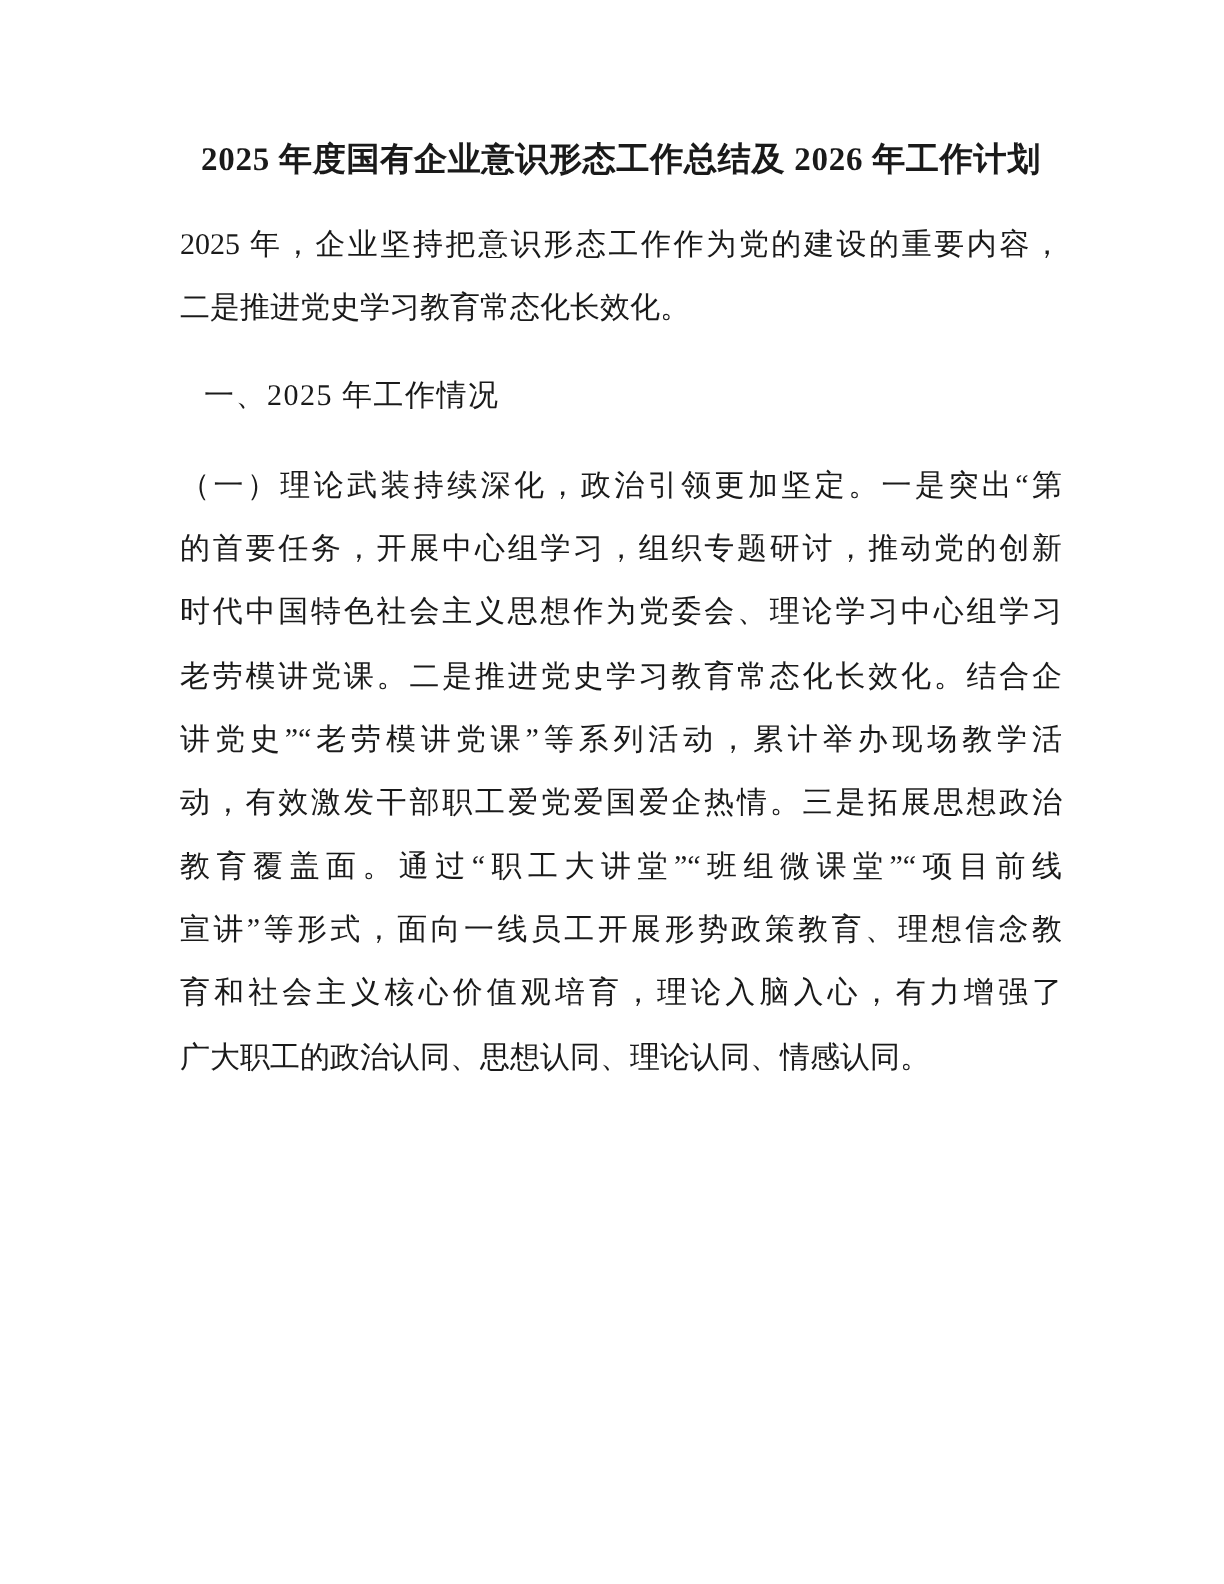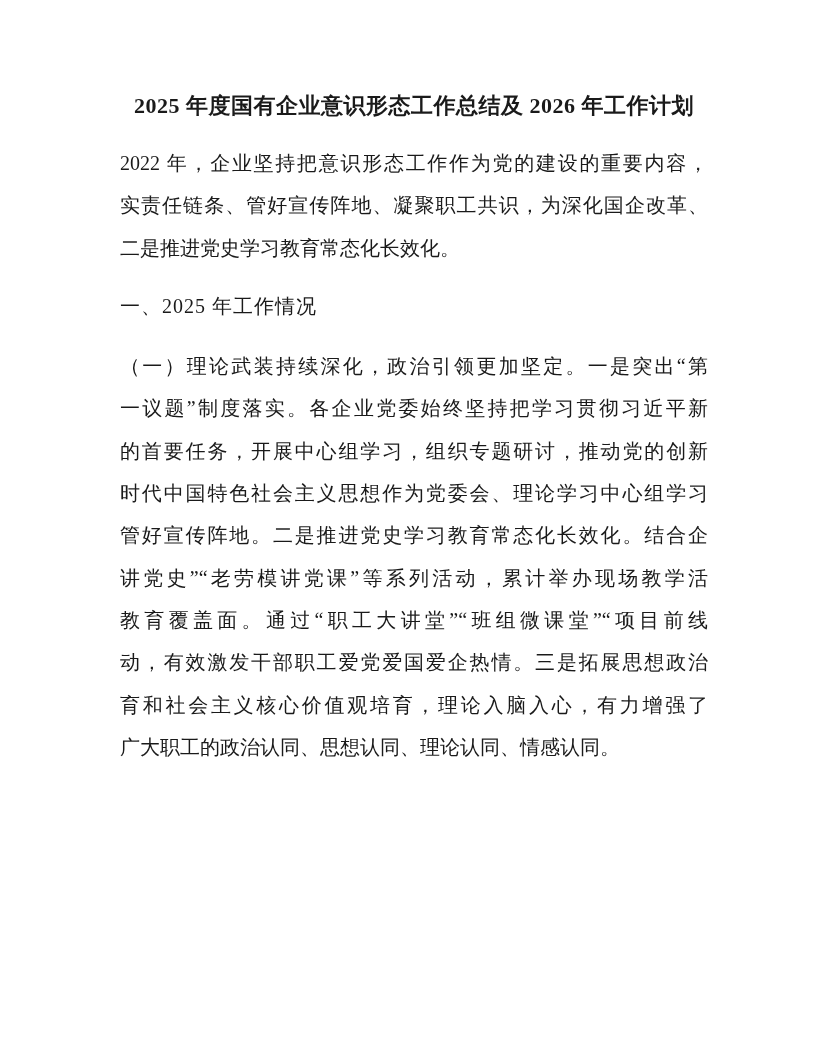--- a/index.html
+++ b/index.html
@@ -44,51 +44,50 @@
     height: 42.3px;
     text-align: justify;
     text-align-last: justify;
     text-justify: inter-character;
     overflow: hidden;
   }
   .line.last-line {
     text-align-last: left;
   }
   .section-heading {
-    margin: 0;
+    margin: 16px;
     font-size: 20px;
     font-weight: normal;
     line-height: 42.3px;
     height: 42.3px;
     letter-spacing: 1px;
   }
 </style>
 </head>
 <body>
 
 <div class="page">
   <div class="content">
 
     <h1 class="doc-title">2025 年度国有企业意识形态工作总结及 2026 年工作计划</h1>
 
     <div class="para">
-      <div class="line">2022 年，企业坚持把意识形态工作作为党的建设的重要内容，</div>
-      <div class="line">实责任链条、管好宣传阵地、凝聚职工共识，为深化国企改革、</div>
+      <div class="line">2025 年，企业坚持把意识形态工作作为党的建设的重要内容，</div>
       <div class="line last-line">二是推进党史学习教育常态化长效化。</div>
     </div>
 
     <div class="section-heading">一、2025 年工作情况</div>
 
     <div class="para body2">
       <div class="line">（一）理论武装持续深化，政治引领更加坚定。一是突出“第</div>
-      <div class="line">一议题”制度落实。各企业党委始终坚持把学习贯彻习近平新</div>
       <div class="line">的首要任务，开展中心组学习，组织专题研讨，推动党的创新</div>
       <div class="line">时代中国特色社会主义思想作为党委会、理论学习中心组学习</div>
-      <div class="line">管好宣传阵地。二是推进党史学习教育常态化长效化。结合企</div>
+      <div class="line">老劳模讲党课。二是推进党史学习教育常态化长效化。结合企</div>
       <div class="line">讲党史”“老劳模讲党课”等系列活动，累计举办现场教学活</div>
+      <div class="line">动，有效激发干部职工爱党爱国爱企热情。三是拓展思想政治</div>
       <div class="line">教育覆盖面。通过“职工大讲堂”“班组微课堂”“项目前线</div>
-      <div class="line">动，有效激发干部职工爱党爱国爱企热情。三是拓展思想政治</div>
+      <div class="line">宣讲”等形式，面向一线员工开展形势政策教育、理想信念教</div>
       <div class="line">育和社会主义核心价值观培育，理论入脑入心，有力增强了</div>
       <div class="line last-line">广大职工的政治认同、思想认同、理论认同、情感认同。</div>
     </div>
 
   </div>
 </div>
 
 </body></html>

